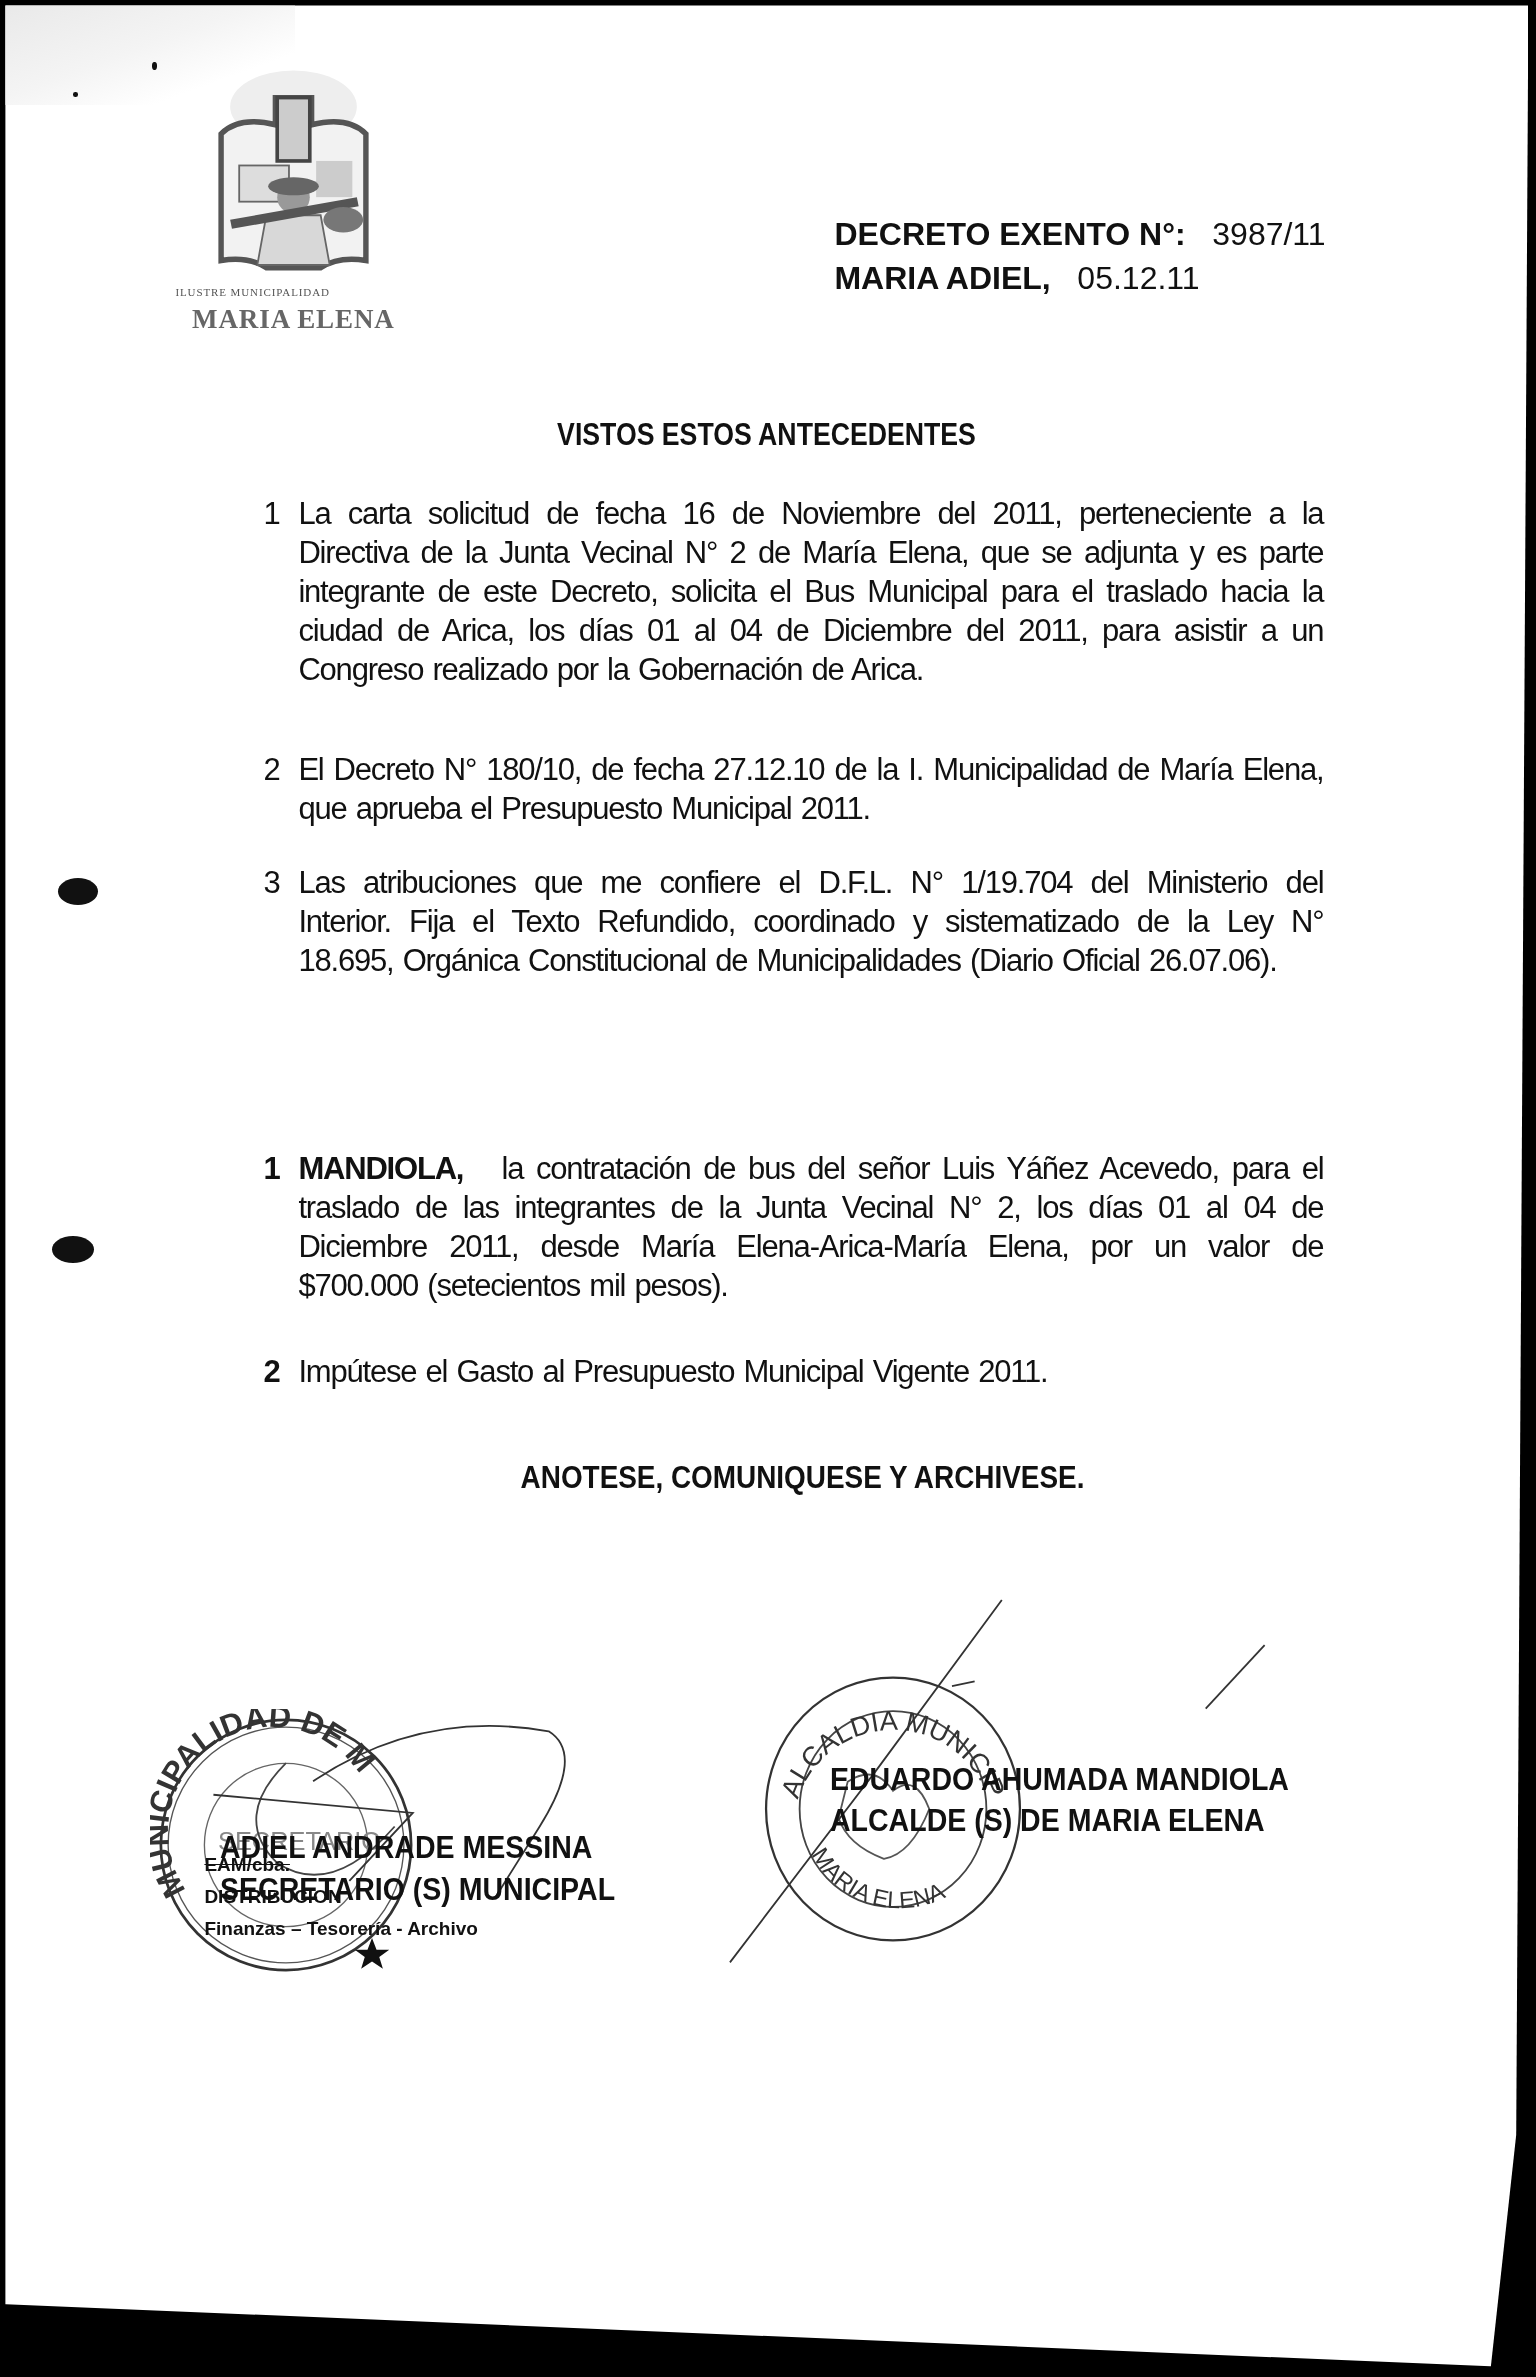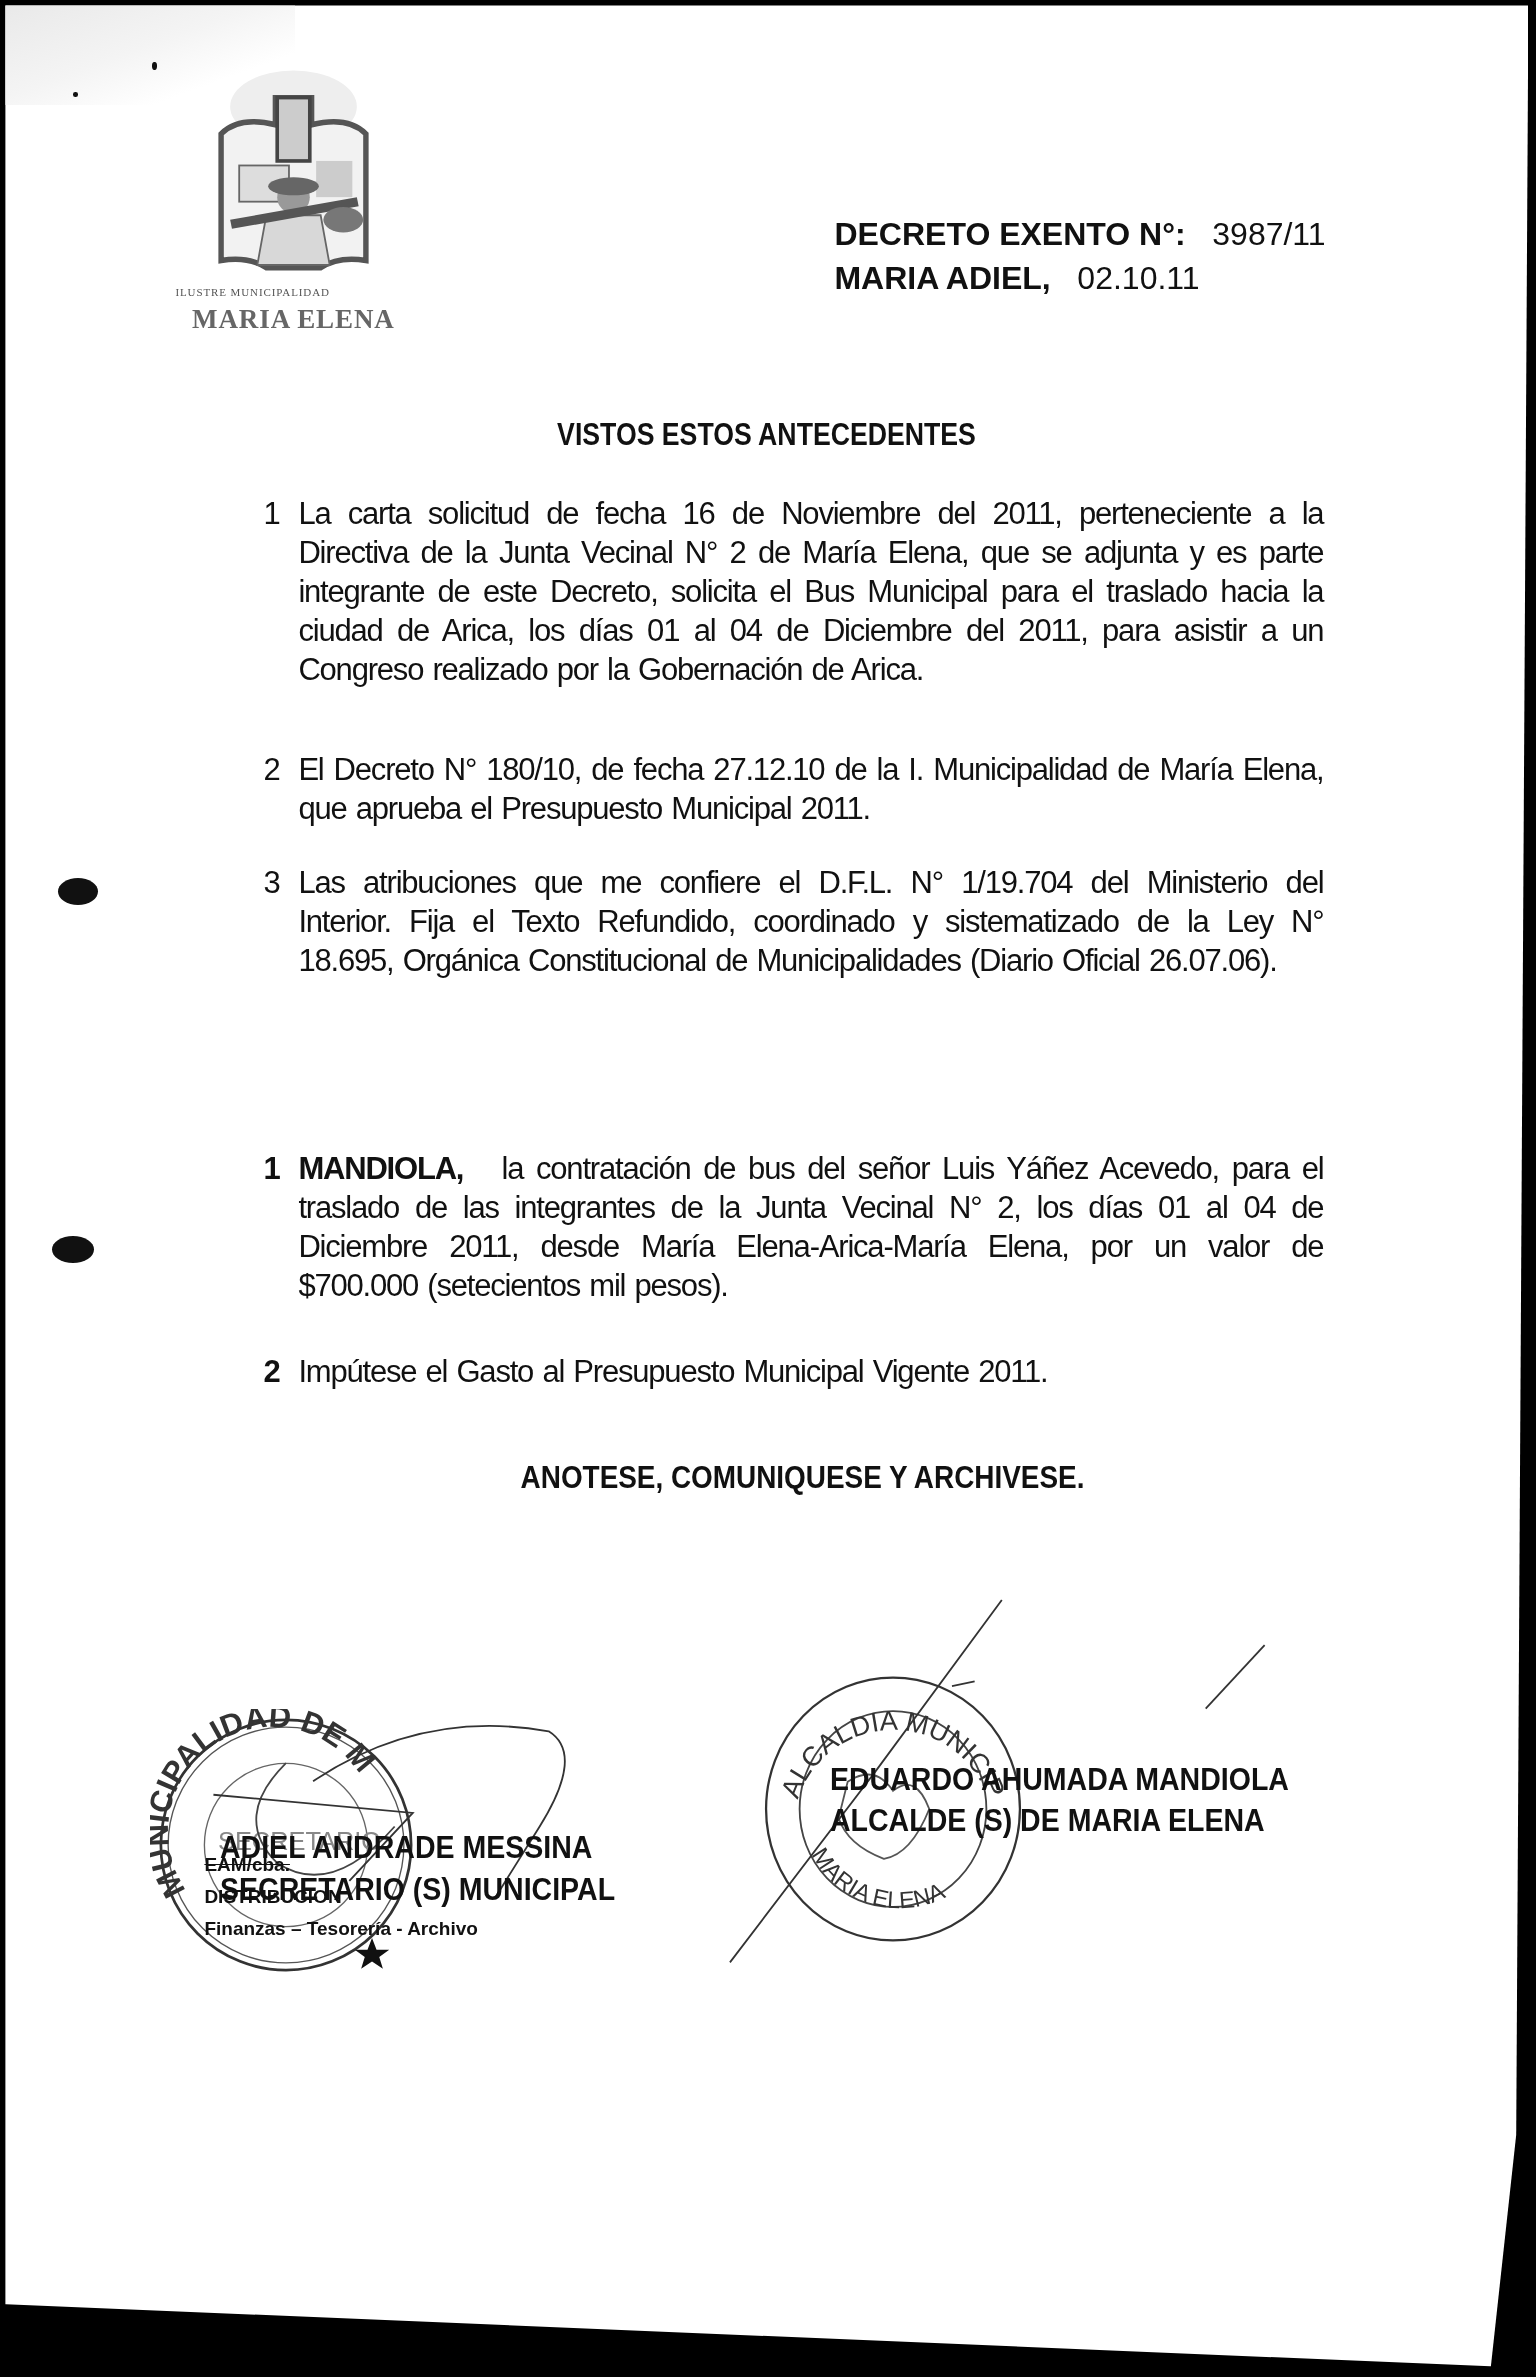--- a/index.html
+++ b/index.html
@@ -87,21 +87,21 @@
   <div class="logo-caption-small">ILUSTRE MUNICIPALIDAD</div>
   <div class="logo-caption-big">MARIA ELENA</div>
 
   <div class="header-block">
     <div>
       <span class="b">DECRETO EXENTO N°:</span>&nbsp;&nbsp;
       <span class="n">3987/11</span>
     </div>
     <div>
       <span class="b">MARIA ADIEL,</span>&nbsp;&nbsp;
-      <span class="n">02.10.11</span>
+      <span class="n">05.12.11</span>
     </div>
   </div>
 
   <div class="section-title st-vistos">VISTOS ESTOS ANTECEDENTES</div>
 
   <div class="item it-v1">
     <span class="num">1</span>
     <div class="txt condensed">La carta solicitud de fecha 16 de Noviembre del 2011, perteneciente a la Directiva de la Junta Vecinal N° 2 de María Elena, que se adjunta y es parte integrante de este Decreto, solicita el Bus Municipal para el traslado hacia la ciudad de Arica, los días 01 al 04 de Diciembre del 2011, para asistir a un Congreso realizado por la Gobernación de Arica.</div>
   </div>
   <div class="item it-v2">

